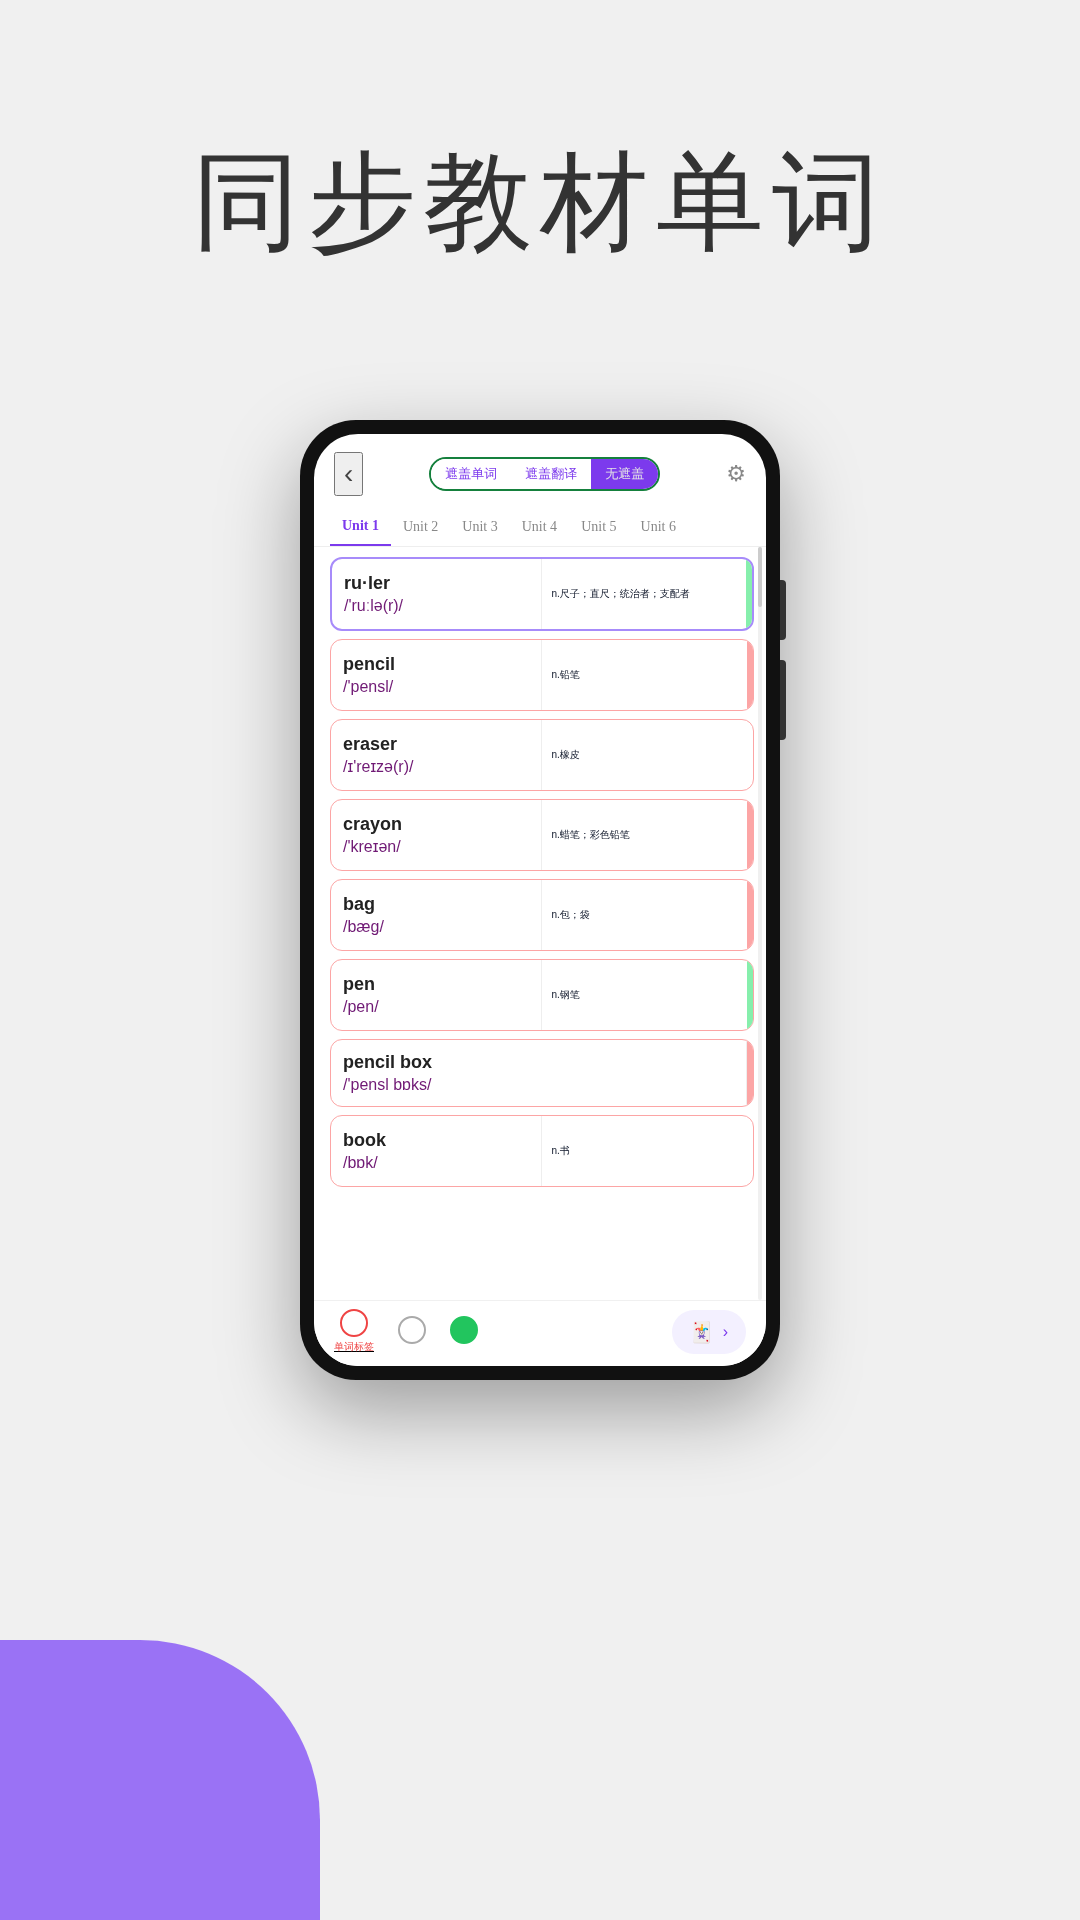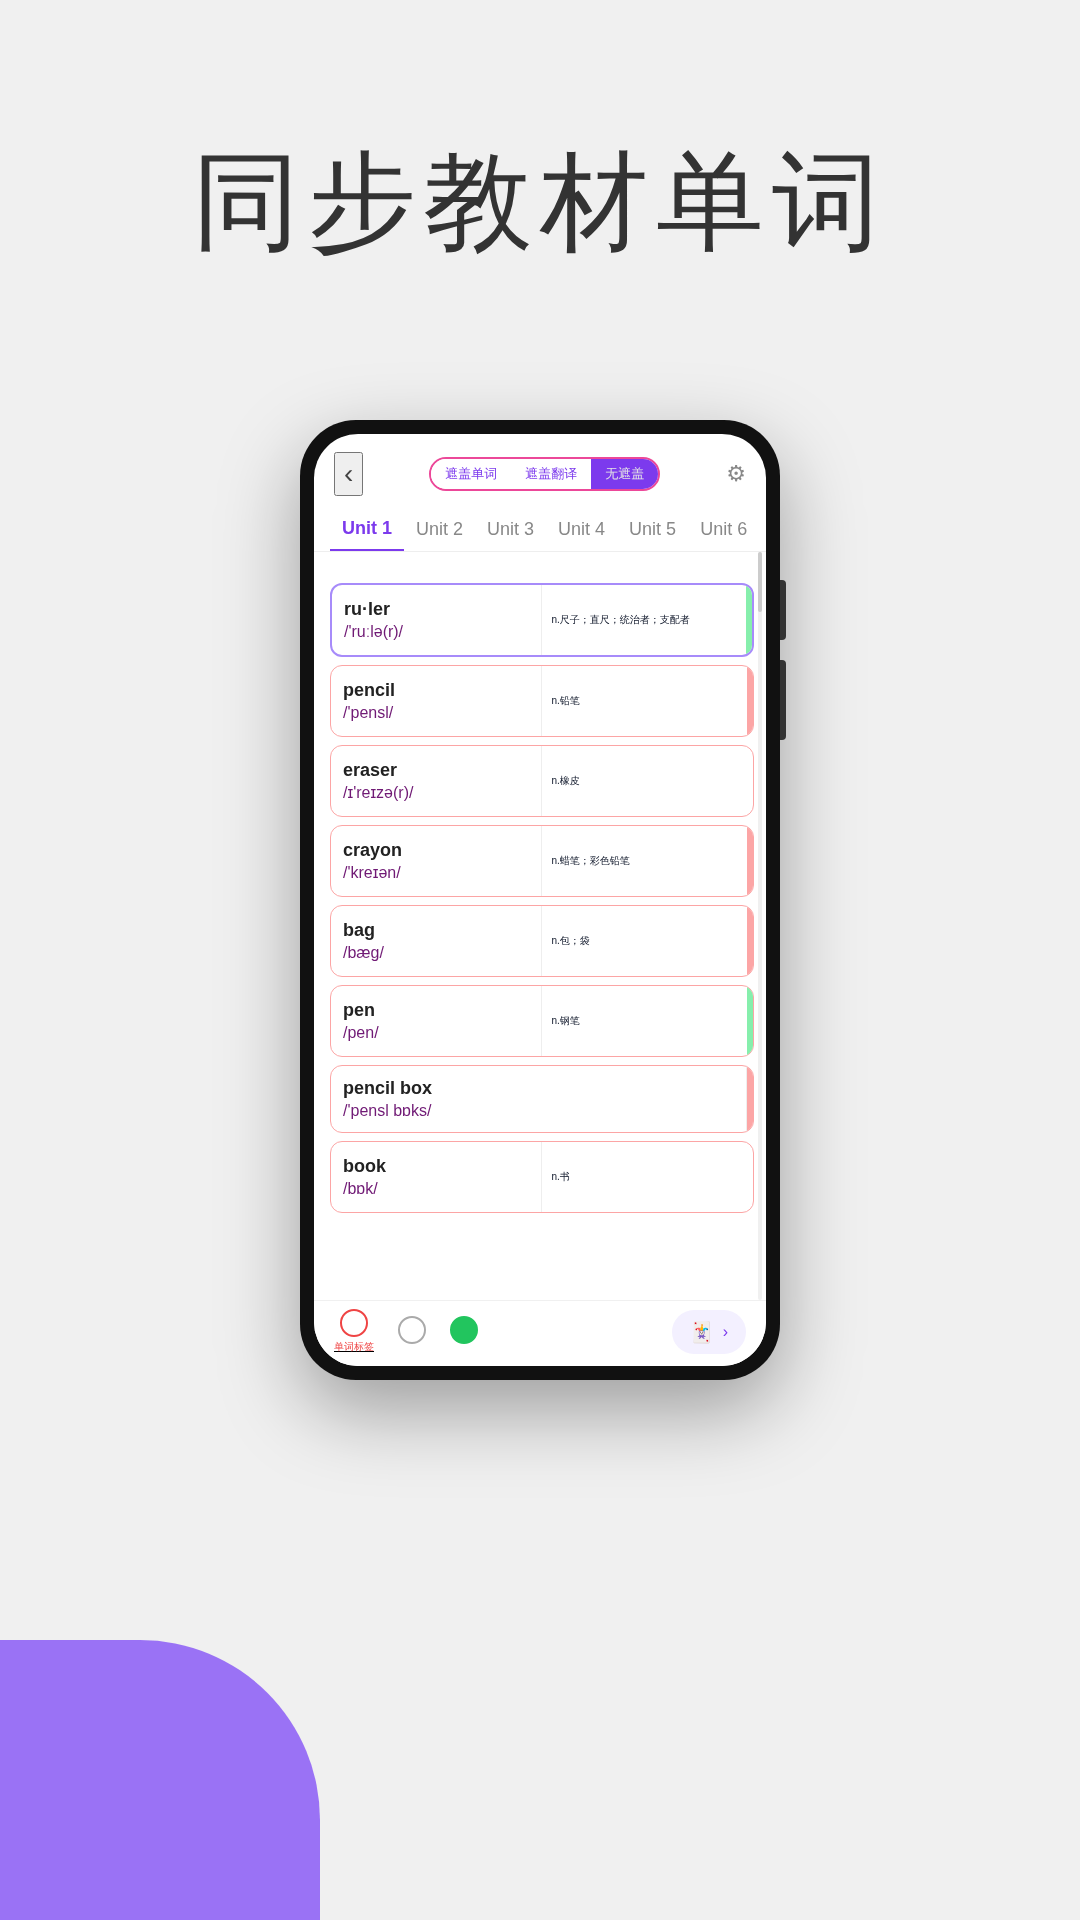--- a/index.html
+++ b/index.html
@@ -101,21 +101,21 @@
     .back-btn {
       font-size: 28px;
       color: #444;
       cursor: pointer;
       padding: 4px 8px;
     }
 
     .mode-tabs {
       display: flex;
       gap: 0;
-      border: 2px solid #ec4899;
+      border: 2px solid #15803d;
       border-radius: 20px;
       overflow: hidden;
     }
 
     .mode-tab {
       padding: 6px 14px;
       font-size: 13px;
       color: #7C3AED;
       background: #fff;
       cursor: pointer;
@@ -138,25 +138,26 @@
       display: flex;
       align-items: center;
       padding: 0 16px;
       border-bottom: 1px solid #eee;
       flex-shrink: 0;
       overflow-x: hidden;
     }
 
     .unit-tab {
       padding: 10px 12px;
-      font-size: 18px;
+      font-size: 14px;
       color: #888;
       cursor: pointer;
       white-space: nowrap;
       flex-shrink: 0;
+      font-family: Liberation Serif, serif;
     }
 
     .unit-tab.active {
       color: #7C3AED;
       font-weight: 600;
       border-bottom: 2px solid #7C3AED;
     }
 
     
     .content-area {
@@ -200,21 +201,20 @@
       border: 1px solid #fca5a5;
       border-radius: 12px;
       margin-bottom: 8px;
       background: #fff;
       overflow: hidden;
       position: relative;
     }
 
     .word-card.highlighted {
       border: 2px solid #a78bfa;
-      margin-top: 21px;
     }
 
     .word-left {
       flex: 1;
       padding: 12px 12px;
       display: flex;
       flex-direction: column;
       justify-content: center;
     }
 

